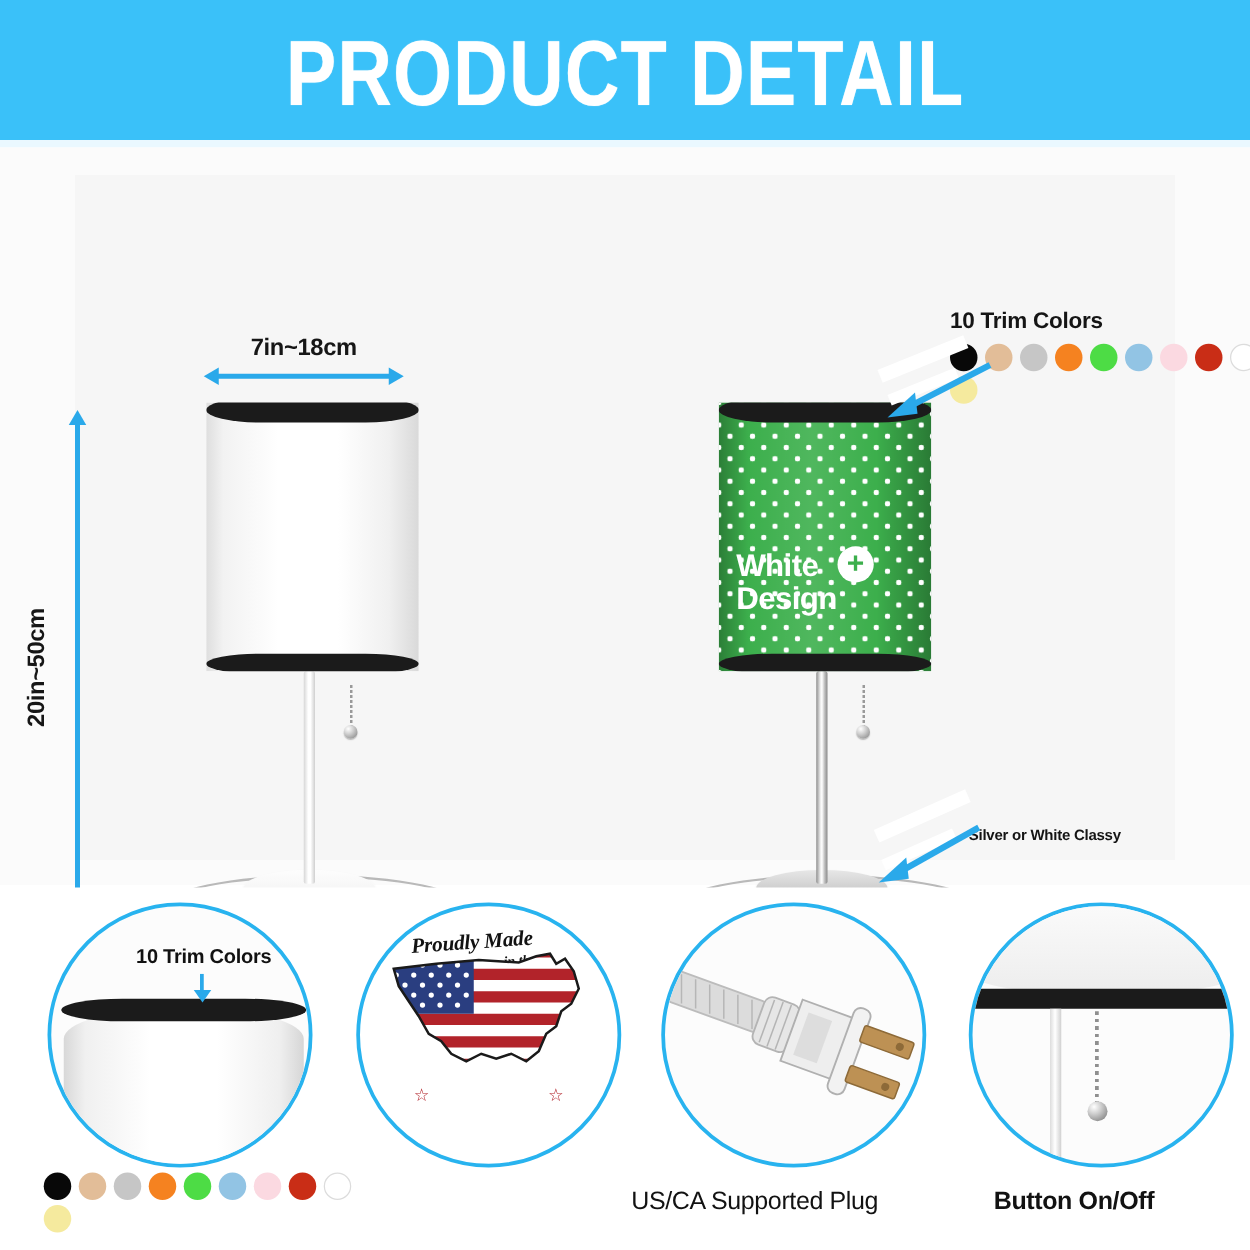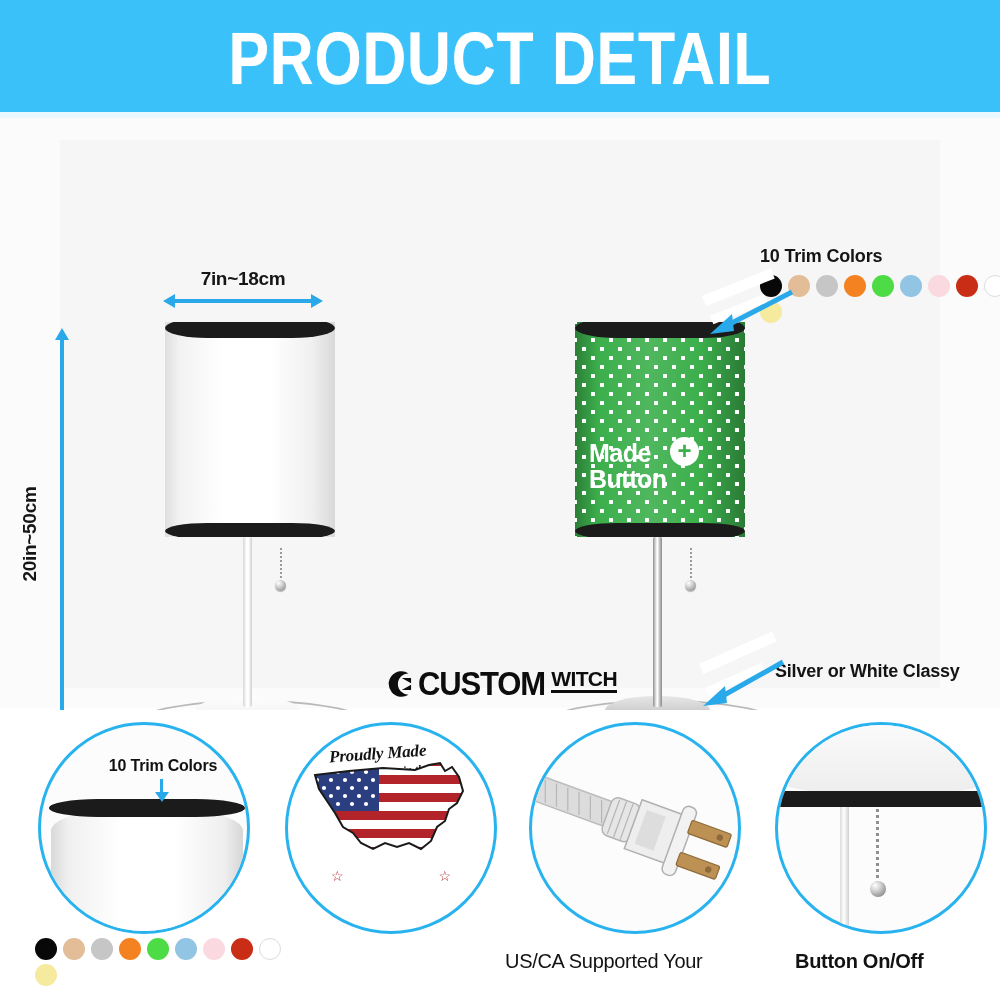--- a/index.html
+++ b/index.html
@@ -142,21 +142,21 @@
   
   .trimcolors-top{position:absolute;left:760px;top:128px;width:248px;}
   .trimcolors-title{font-size:18px;font-weight:bold;color:#151515;margin-bottom:8px;letter-spacing:-0.2px;}
   .swatch-grid{display:flex;flex-wrap:wrap;width:250px;gap:4px 6px;}
   .swatch{width:22px;height:22px;border-radius:50%;box-sizing:border-box;}
   .swatch.ring{border:1px solid #dcdcdc;}
 
   
   .callout{position:absolute;}
   .callout svg{display:block;overflow:visible;}
-  .callout-label{position:absolute;font-size:18px;font-weight:bold;color:#141414;
+  .callout-label{position:absolute;font-size:12px;font-weight:bold;color:#141414;
     white-space:nowrap;letter-spacing:-0.2px;}
 
   
   .logo{position:absolute;left:0;top:663px;width:1000px;height:42px;
     display:flex;align-items:center;justify-content:center;gap:0;}
   .logo-c{width:34px;height:34px;margin-right:1px;}
   .logo-custom{font-size:33px;font-weight:bold;color:#0d0d0d;letter-spacing:-1.2px;
     transform:scaleX(0.94);transform-origin:left center;}
   .logo-witch{font-size:21px;font-weight:bold;color:#0d0d0d;letter-spacing:-0.6px;
     border-bottom:3px solid #0d0d0d;line-height:22px;margin-left:-2px;align-self:flex-start;
@@ -258,22 +258,22 @@
       <div class="bead"></div>
     </div>
 
     <div class="lamp" id="lamp-right">
       <div class="cordloop"></div>
       <div class="base"></div>
       <div class="pole"></div>
       <div class="shade">
         <div class="shade-body"></div>
         <div class="design-text">
-          <span>Made</span><br>
-          <span>Button</span>
+          <span>White</span><br>
+          <span>Design</span>
         </div>
         <div class="plus-badge">+</div>
         <div class="trim-top"></div>
         <div class="trim-bot"></div>
       </div>
       <div class="chain"></div>
       <div class="bead"></div>
     </div>
 
     <div class="trimcolors-top">
@@ -309,29 +309,20 @@
         <g>
           <rect x="6" y="8" width="80" height="11" fill="#ffffff" transform="rotate(-24 6 8)"></rect>
           <rect x="12" y="32" width="62" height="9" fill="#ffffff" transform="rotate(-24 12 32)"></rect>
         </g>
         <line x1="90" y1="6" x2="26" y2="42" stroke="#2aa9ea" stroke-width="5"></line>
         <polygon points="10,50 32,30 34,47" fill="#2aa9ea"></polygon>
       </svg>
     </div>
   </div>
 
-  <div class="logo">
-    <svg class="logo-c" viewBox="0 0 40 40">
-      <path d="M30 7.5 A15 15 0 1 0 30 32.5 A11.5 11.5 0 1 1 30 7.5 Z" fill="#0d0d0d"></path>
-      <path d="M22 13 L33 13 L33 19 Z" fill="#0d0d0d"></path>
-      <path d="M22 27 L33 27 L33 21 Z" fill="#0d0d0d"></path>
-    </svg>
-    <span class="logo-custom">CUSTOM</span>
-    <span class="logo-witch">WITCH</span>
-  </div>
 
   <div class="features">
 
     <div class="feature" id="feat-trim">
       <div class="circle">
         <div class="f1-shadeinner"></div>
         <div class="f1-trim"></div>
         <div class="f1-title">10 Trim Colors</div>
         <div class="f1-arrow">
           <svg width="18" height="24" viewBox="0 0 18 24" aria-hidden="true">
@@ -439,21 +430,21 @@
             <path d="M100 74 L146 74 L146 126 L100 126 Z" fill="#eeeeee" stroke="#b0b0b0" stroke-width="1.5"></path>
             <path d="M108 82 L128 82 L128 118 L108 118 Z" fill="#d9d9d9" opacity="0.85"></path>
             <rect x="142" y="64" width="14" height="72" rx="6" fill="#f2f2f2" stroke="#b0b0b0" stroke-width="1.5"></rect>
             <rect x="154" y="76" width="42" height="14" rx="2" fill="#bd9154" stroke="#8d6a38" stroke-width="1.2"></rect>
             <circle cx="186" cy="83" r="3.2" fill="#8d6a38"></circle>
             <rect x="154" y="110" width="42" height="14" rx="2" fill="#bd9154" stroke="#8d6a38" stroke-width="1.2"></rect>
             <circle cx="186" cy="117" r="3.2" fill="#8d6a38"></circle>
           </g>
         </svg>
       </div>
-      <div class="feature-label">US/CA Supported Your</div>
+      <div class="feature-label">US/CA Supported Plug</div>
     </div>
 
     <div class="feature" id="feat-button">
       <div class="circle">
         <div class="f4-shade"></div>
         <div class="f4-trim"></div>
         <div class="f4-pole"></div>
         <div class="f4-chain"></div>
         <div class="f4-bead"></div>
       </div>

